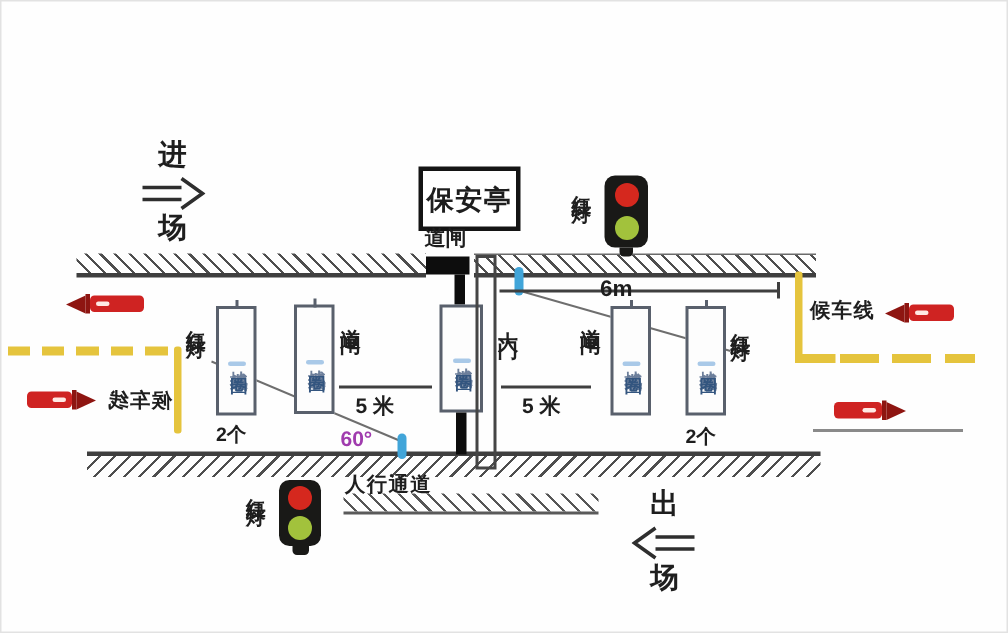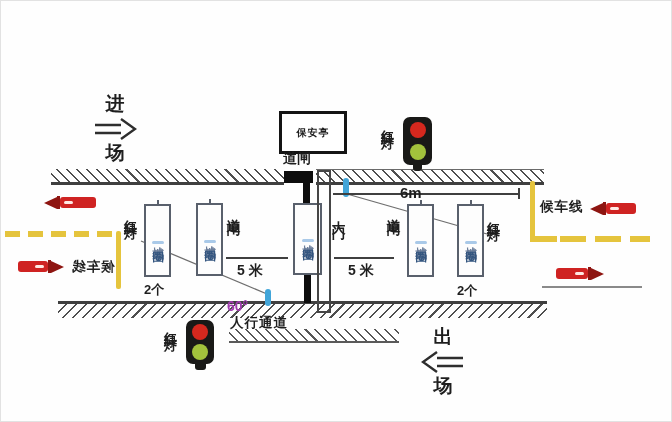--- a/index.html
+++ b/index.html
@@ -21,21 +21,21 @@
     background:repeating-linear-gradient(135deg,transparent 0 5.5px,#4e4e4e 5.5px 7px);
   }
   .wall-ped{
     height:14px;border-bottom:2.5px solid #5a5a5a;
     background:repeating-linear-gradient(45deg,transparent 0 5.5px,#565656 5.5px 7px);
   }
   
   .booth{
     left:278px;top:110px;width:62px;height:37px;border:3px solid #141414;background:#fff;
     display:flex;align-items:center;justify-content:center;
-    font-weight:bold;font-size:10px;letter-spacing:1px;
+    font-weight:bold;font-size:18px;letter-spacing:1px;
   }
   .label-h{font-weight:bold;white-space:nowrap;}
   .barrier-bar{left:283px;top:170px;width:29px;height:12px;background:#0d0d0d;}
   .barrier-stem{width:7px;background:#0d0d0d;}
   .gate-frame{left:316px;top:169px;width:14px;height:143px;border:2px solid #454545;box-sizing:border-box;background:transparent;}
   
   .coil-box{
     position:absolute;width:27px;height:73px;border:2px solid #59606c;background:#fdfdfd;
     box-sizing:border-box;display:flex;align-items:center;justify-content:center;
   }
@@ -139,21 +139,21 @@
       <span>地感线</span><span class="hl">圈</span>
     </div>
   </div>
   <div class="abs barrier-stem" style="left:303px;top:274px;height:28px;"></div>
 
   <div class="abs gate-frame"></div>
   <div class="vlabel" style="left:331px;top:209px;font-size:14px;">大门</div>
 
   <div class="blue-tick" style="left:342px;top:177px;height:19px;"></div>
   <div class="blue-tick" style="left:264px;top:288px;height:17px;"></div>
-  <div class="angle-label" style="left:226px;top:297px;text-align:center;">60°</div>
+  <div class="angle-label" style="left:226px;top:283px;text-align:center;">60°</div>
 
   <div class="mline" style="left:332px;top:192px;width:187px;"></div>
   <div class="mtick" style="left:517px;top:187px;height:11px;"></div>
   <div class="mlabel" style="left:399px;top:183px;font-size:15px;">6m</div>
 
   <div class="mline" style="left:225px;top:256px;width:62px;"></div>
   <div class="mlabel" style="left:236px;top:261px;font-size:14px;">5 米</div>
   <div class="mline" style="left:333px;top:256px;width:60px;"></div>
   <div class="mlabel" style="left:347px;top:261px;font-size:14px;">5 米</div>
 

